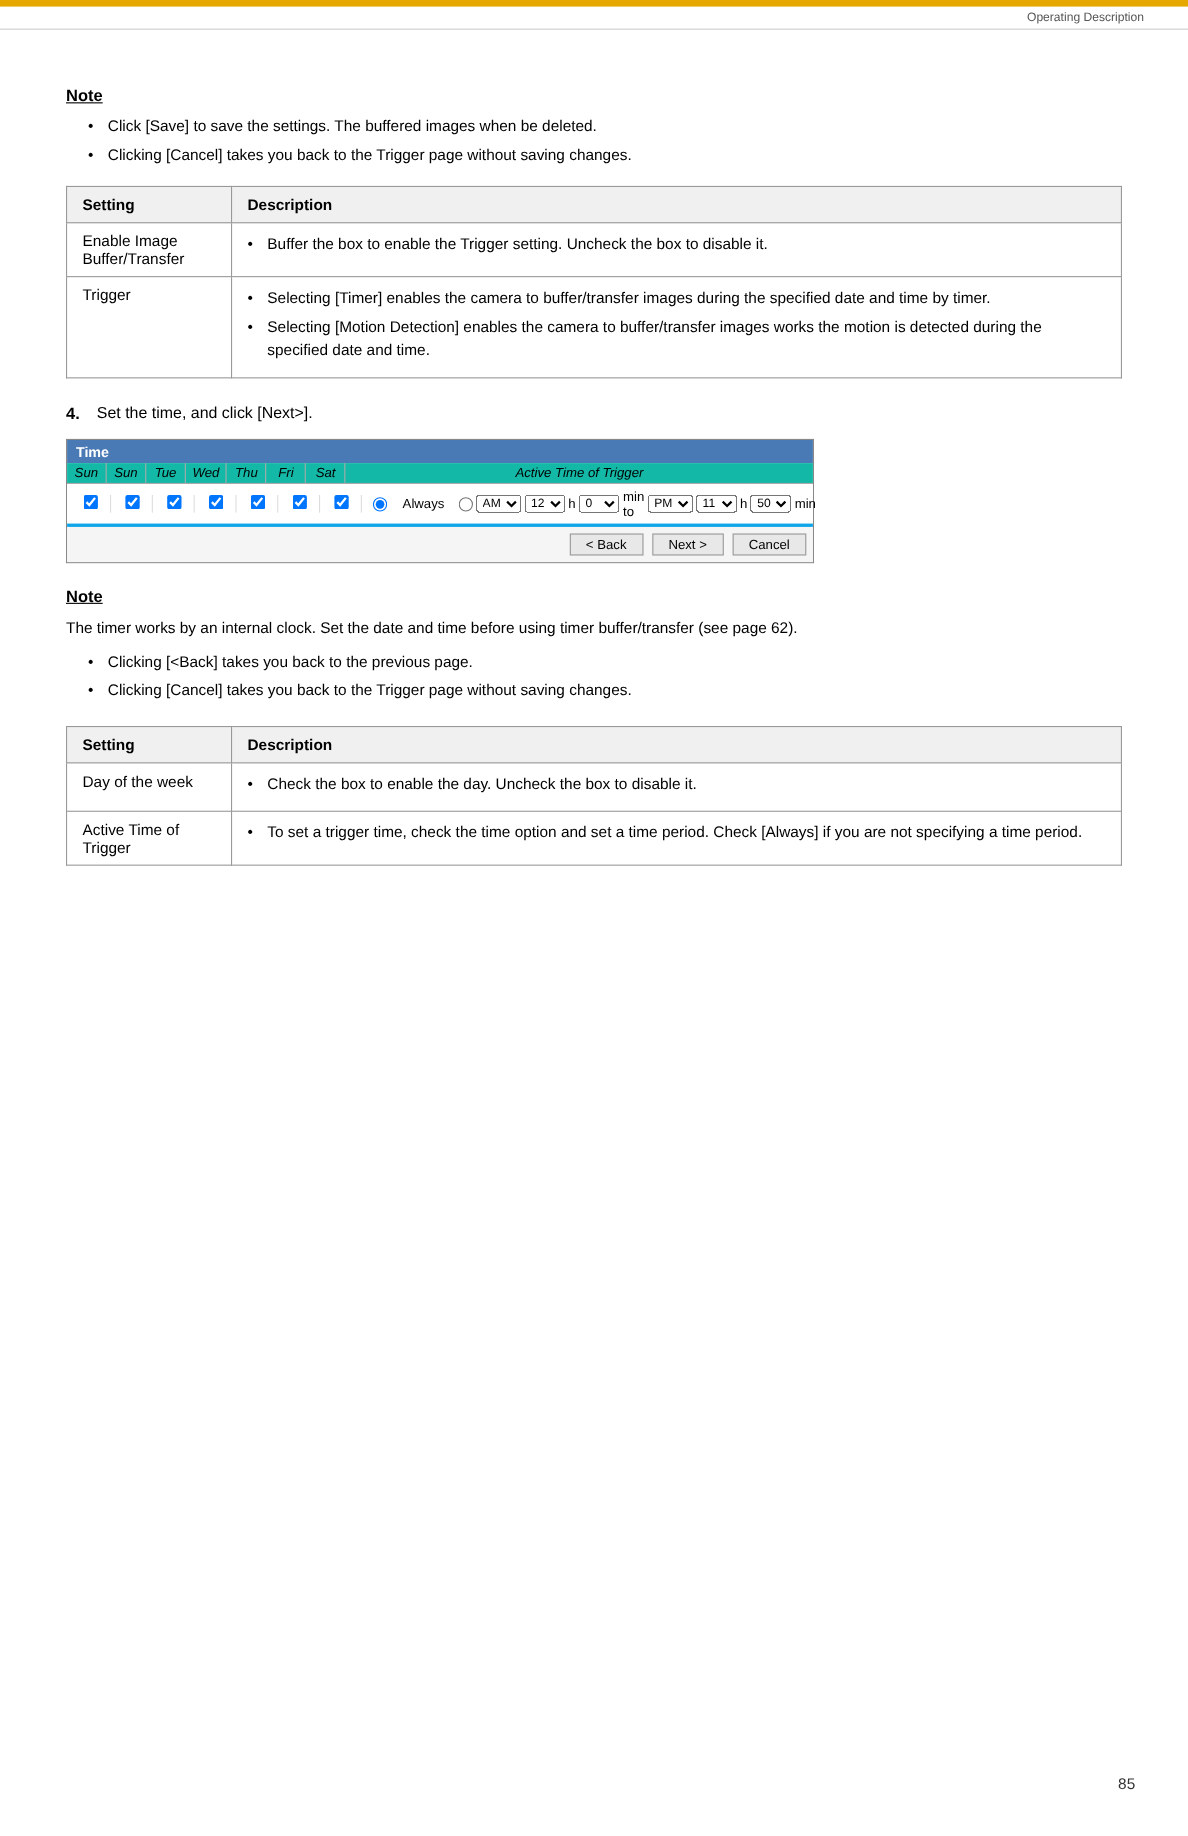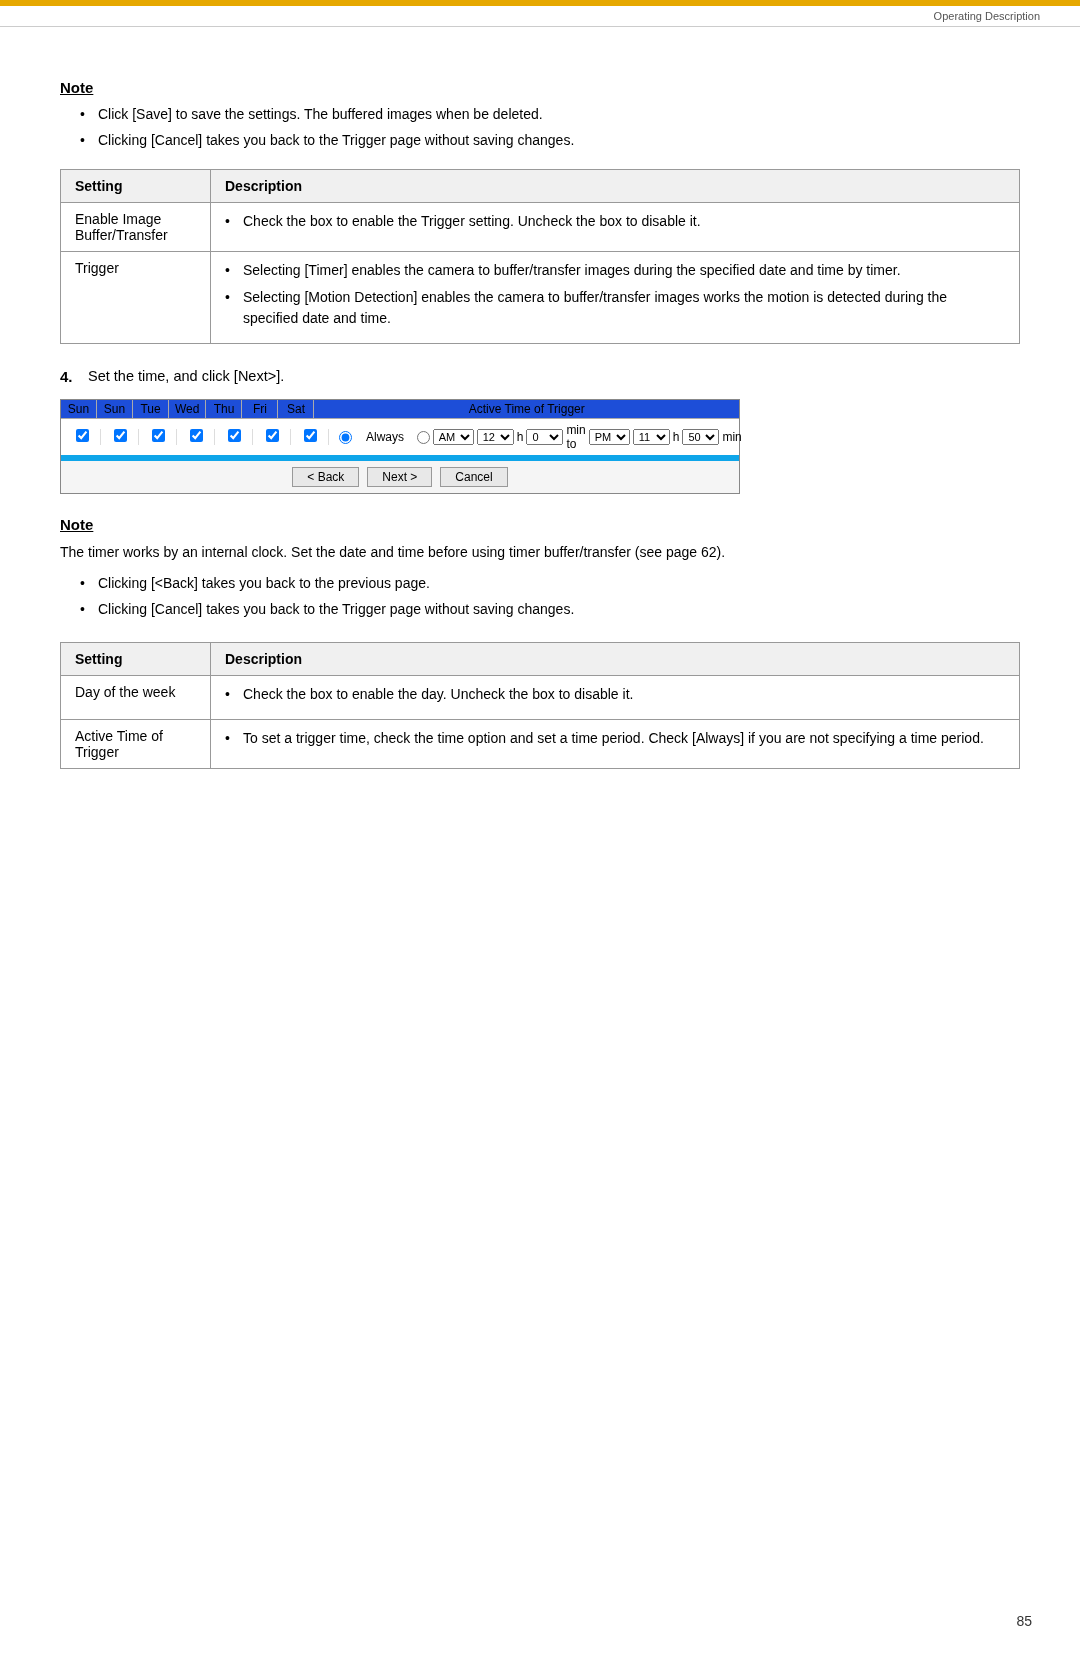--- a/index.html
+++ b/index.html
@@ -117,24 +117,25 @@
       font-size: 12px;
     }
     .time-widget-title {
       background: #4a7ab5;
       color: #fff;
       font-weight: bold;
       padding: 3px 8px;
       font-size: 13px;
     }
     .time-widget-row-header {
-      background: #1d4ed8;
+      background: #14b8a6;
       display: flex;
       align-items: center;
       border-bottom: 1px solid #aaa;
+      font-style: italic;
     }
     .day-headers {
       display: flex;
     }
     .day-header {
       border-right: 1px solid #aaa;
       padding: 2px 6px;
       font-size: 12px;
       min-width: 36px;
       text-align: center;
@@ -169,24 +170,24 @@
       display: flex;
       align-items: center;
       gap: 14px;
     }
     .time-select {
       font-size: 11px;
       padding: 0 1px;
     }
     .time-widget-buttons {
       display: flex;
-      justify-content: center;
+      justify-content: flex-end;
       gap: 8px;
       padding: 6px;
-      border-top: 6px solid #0ea5e9;
+      border-top: 3px solid #0ea5e9;
       background: #f5f5f5;
     }
     .widget-btn {
       font-size: 12px;
       padding: 2px 14px;
       border: 1px solid #999;
       background: #e8e8e8;
       cursor: pointer;
     }
 
@@ -233,21 +234,21 @@
       <tr>
         <th>Setting</th>
         <th>Description</th>
       </tr>
     </thead>
     <tbody>
       <tr>
         <td>Enable Image Buffer/Transfer</td>
         <td>
           <ul class="desc-list">
-            <li>Check the box to enable the Trigger setting. Uncheck the box to disable it.</li>
+            <li>Buffer the box to enable the Trigger setting. Uncheck the box to disable it.</li>
           </ul>
         </td>
       </tr>
       <tr>
         <td>Trigger</td>
         <td>
           <ul class="desc-list">
             <li>Selecting [Timer] enables the camera to buffer/transfer images during the specified date and time by timer.</li>
             <li>Selecting [Motion Detection] enables the camera to buffer/transfer images works the motion is detected during the specified date and time.</li>
           </ul>
@@ -255,20 +256,21 @@
       </tr>
     </tbody>
   </table>
 
   <div class="step-intro section-gap">
     <span class="step-number">4.</span>
     <span>Set the time, and click [Next&gt;].</span>
   </div>
 
   <div class="time-widget">
+    <div class="time-widget-title">Time</div>
     <div class="time-widget-row-header">
       <div class="day-headers">
         <div class="day-header">Sun</div>
         <div class="day-header">Sun</div>
         <div class="day-header">Tue</div>
         <div class="day-header">Wed</div>
         <div class="day-header">Thu</div>
         <div class="day-header">Fri</div>
         <div class="day-header">Sat</div>
       </div>

